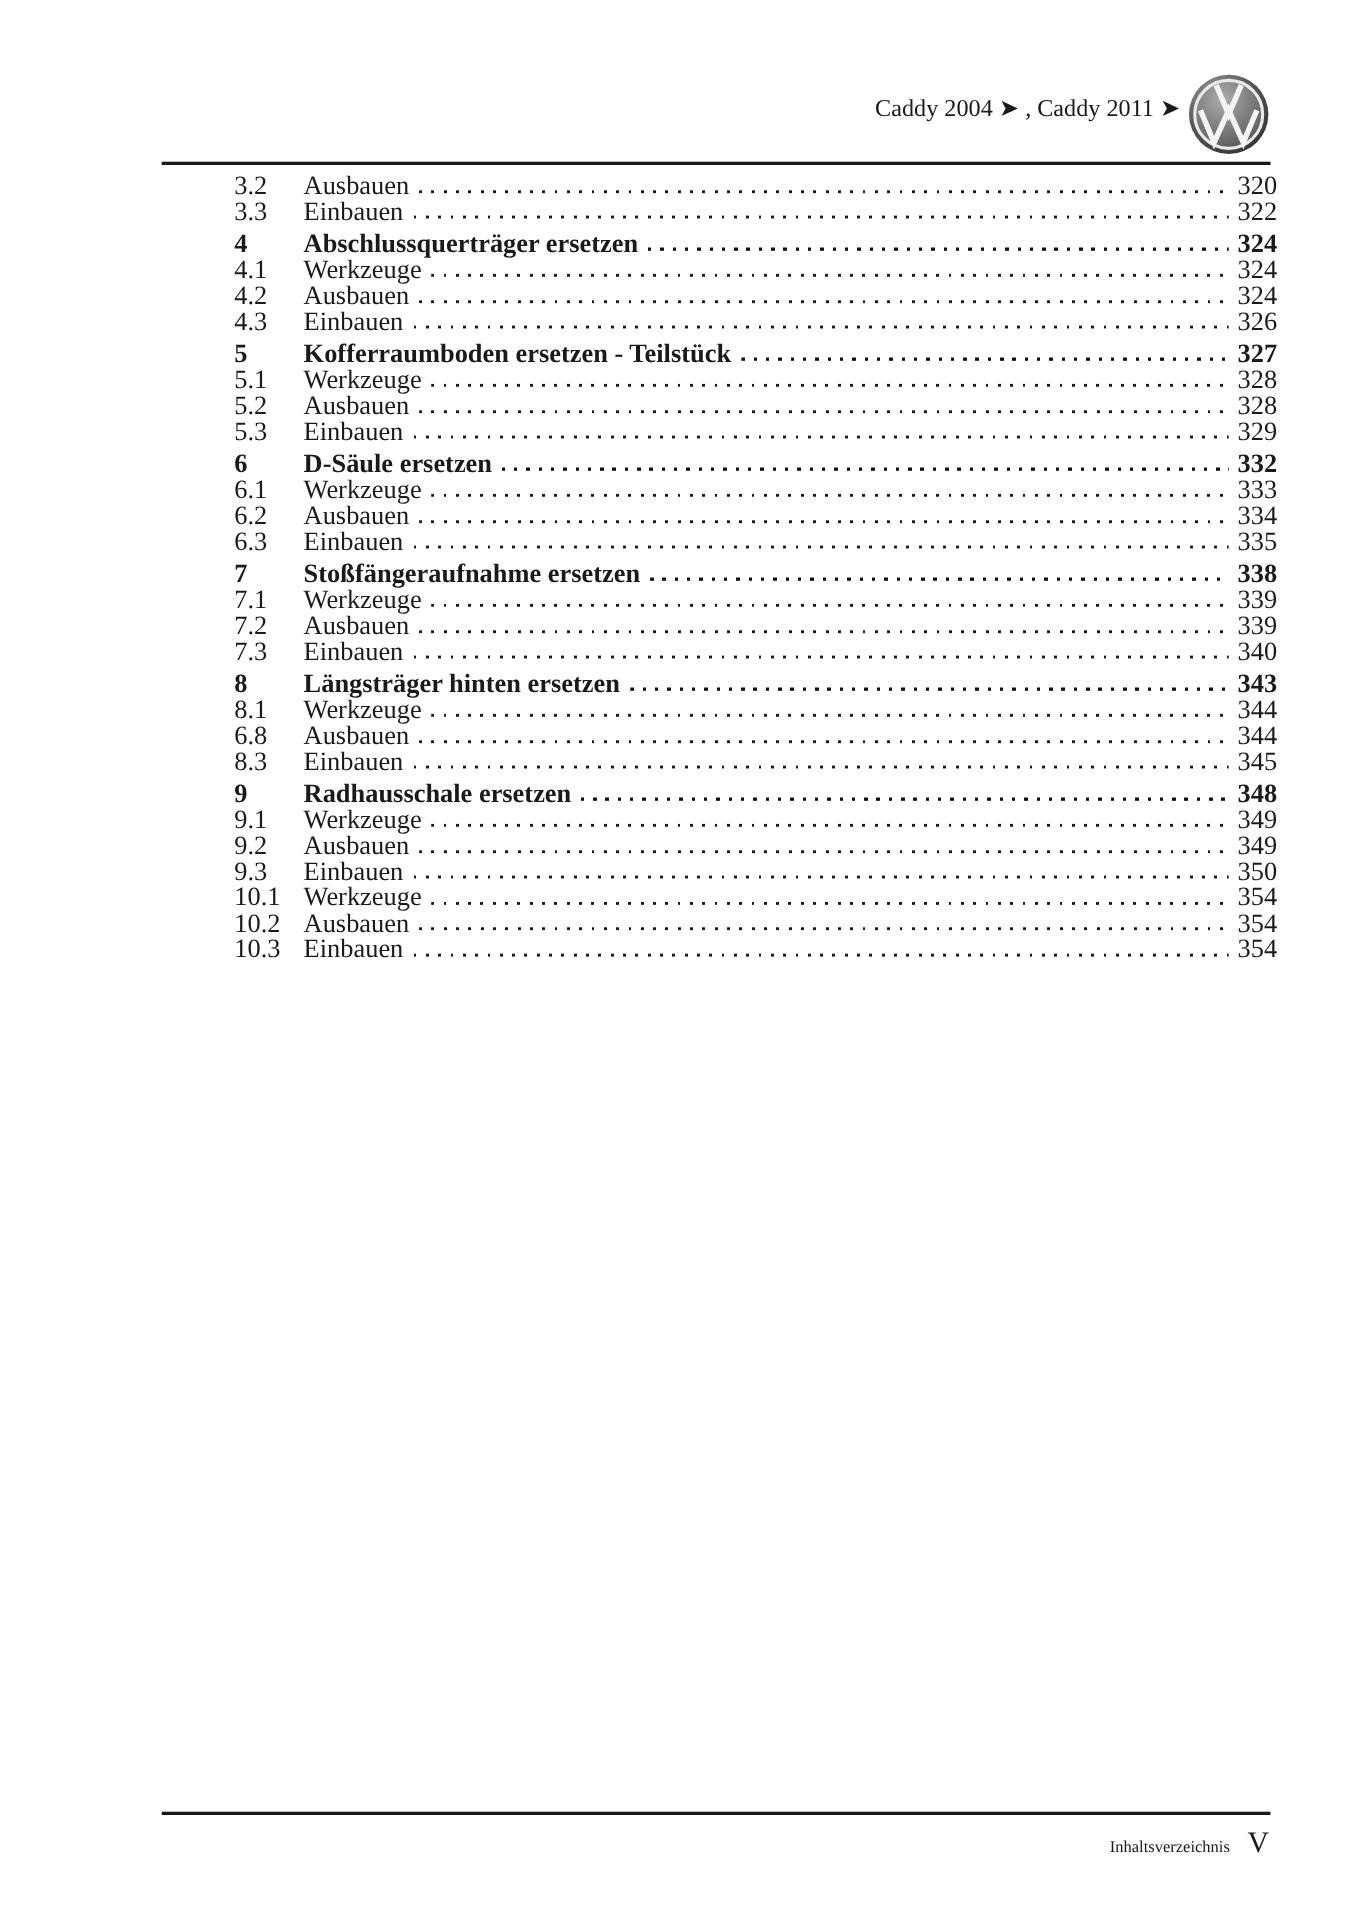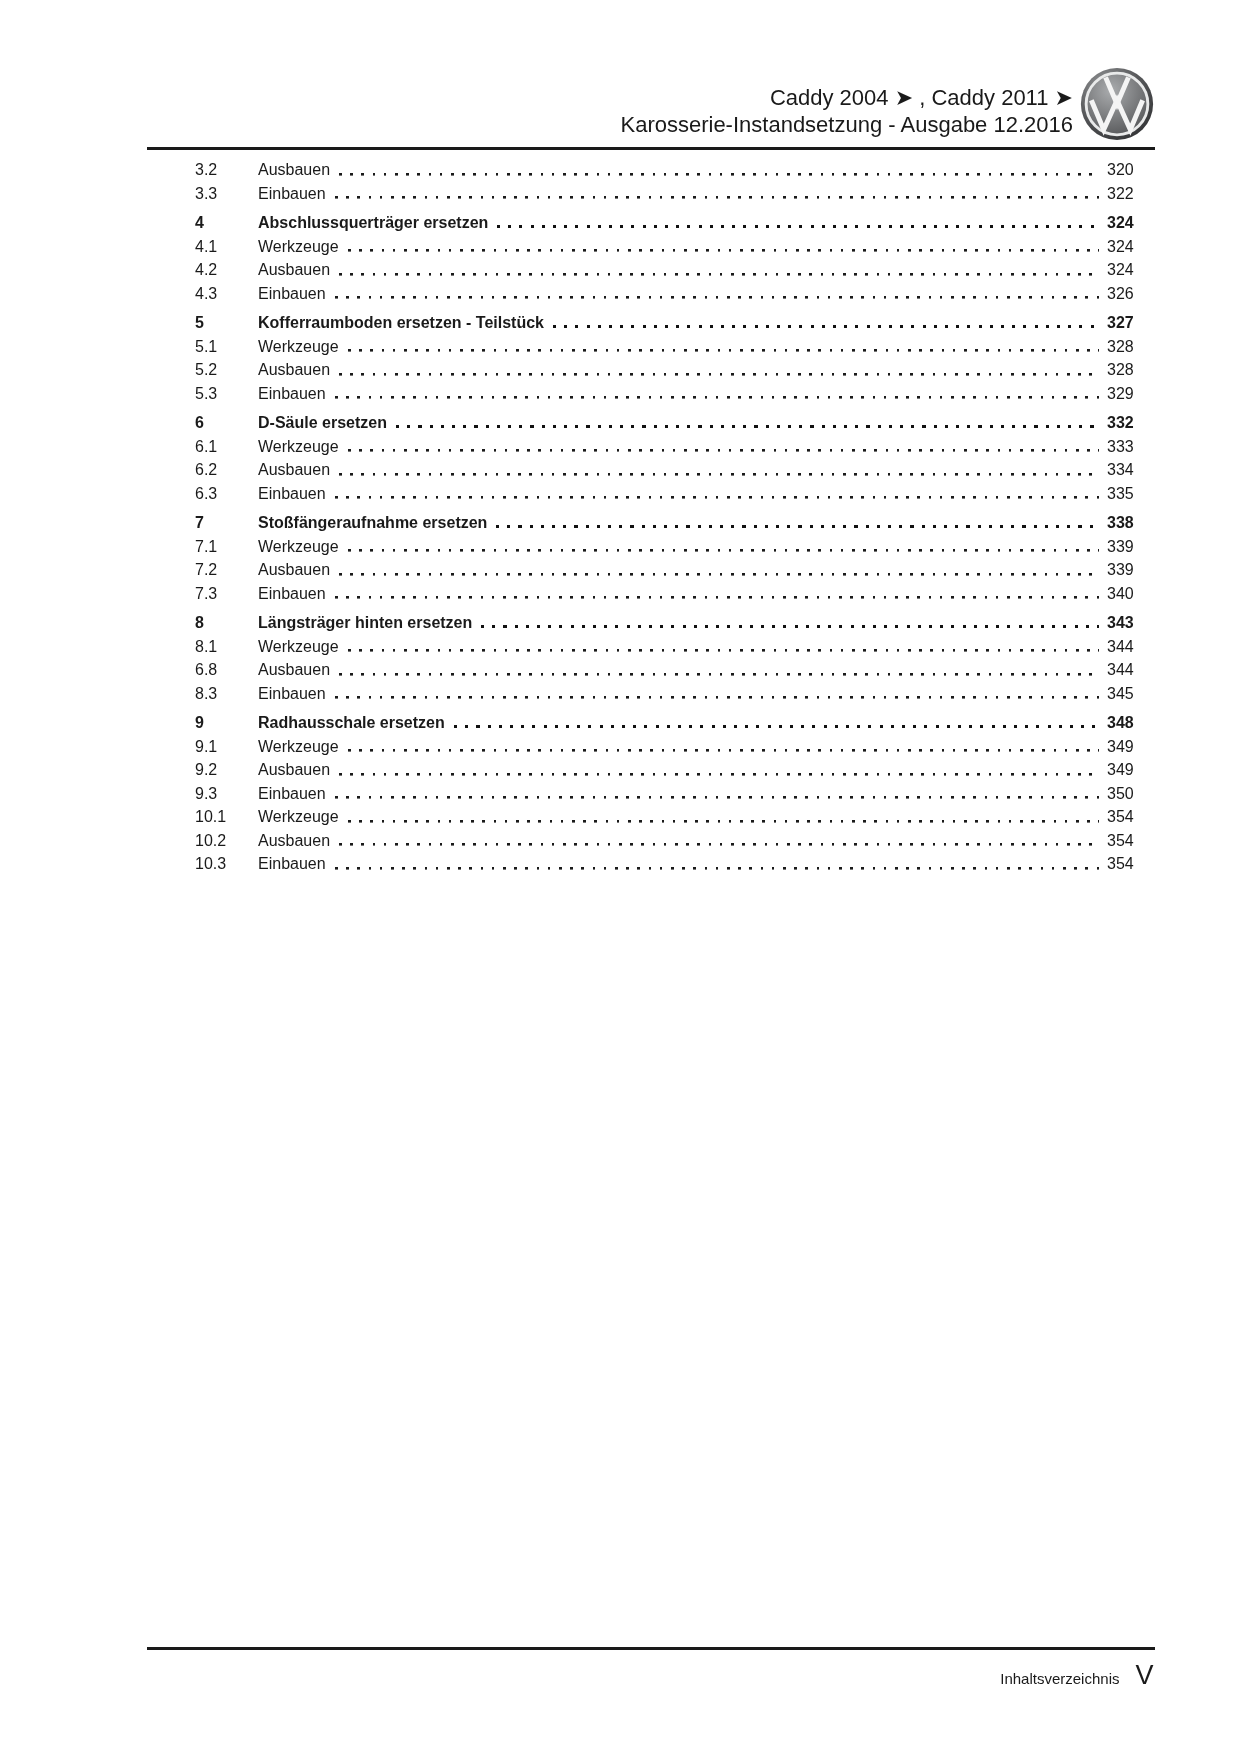--- a/index.html
+++ b/index.html
@@ -2,21 +2,21 @@
 <html><head>
 <meta charset="utf-8">
 <style>
   html,body { margin:0; padding:0; background:#e8e8e8; }
   .page {
     position: relative;
     width: 1240px;
     height: 1753px;
     margin: 0 auto;
     background: #ffffff;
-    font-family: Liberation Sans, sans-serif;
+    font-family: Liberation Serif, serif;
     color: #1a1a1a;
     overflow: hidden;
   }
 
   
   .header-text {
     position: absolute;
     top: 84px;
     right: 167px;
     text-align: right;
@@ -38,23 +38,23 @@
     height: 3px;
     background: #1a1a1a;
   }
   .header-rule { top: 147px; }
   .footer-rule { top: 1647px; }
 
   
   .toc {
     position: absolute;
     top: 158px;
-    left: 145px;
+    left: 163px;
     width: 1008px;
-    font-size: 16px;
+    font-size: 24px;
   }
   .toc-row {
     display: flex;
     align-items: baseline;
     height: 23.5px;
     line-height: 23.5px;
     white-space: nowrap;
   }
   .toc-row.section { font-weight: bold; margin-top: 6px; }
   .toc-num   { width: 63px; padding-left: 50px; flex: none; }
@@ -86,21 +86,20 @@
   .footer-label { font-size: 15px; }
   .footer-page  { font-size: 27px; letter-spacing: 0.5px; }
 </style>
 </head>
 <body>
 
 <div class="page">
 
   <div class="header-text">
     <div>Caddy 2004 ➤ , Caddy 2011 ➤</div>
-    <div>Karosserie-Instandsetzung - Ausgabe 12.2016</div>
   </div>
 
   <div class="logo-wrap">
     <svg width="76" height="76" viewBox="0 0 80 80">
       <defs>
         <radialGradient id="lg1" cx="35%" cy="28%" r="85%">
           <stop offset="0%" stop-color="#9c9ea0"></stop>
           <stop offset="55%" stop-color="#57585a"></stop>
           <stop offset="100%" stop-color="#2c2d2f"></stop>
         </radialGradient>

